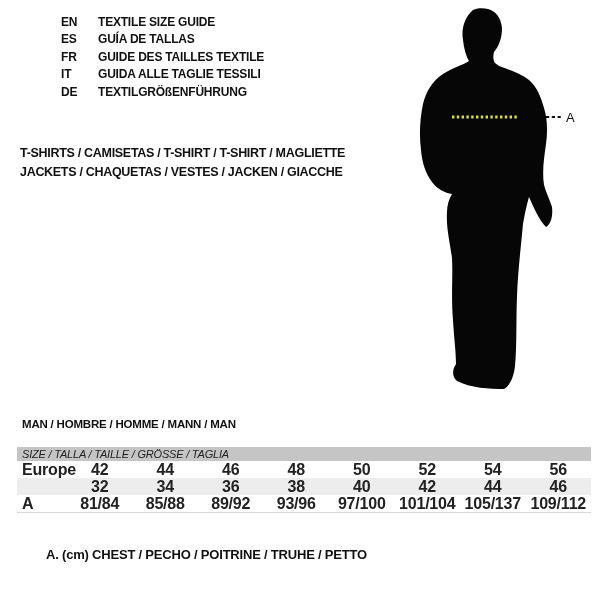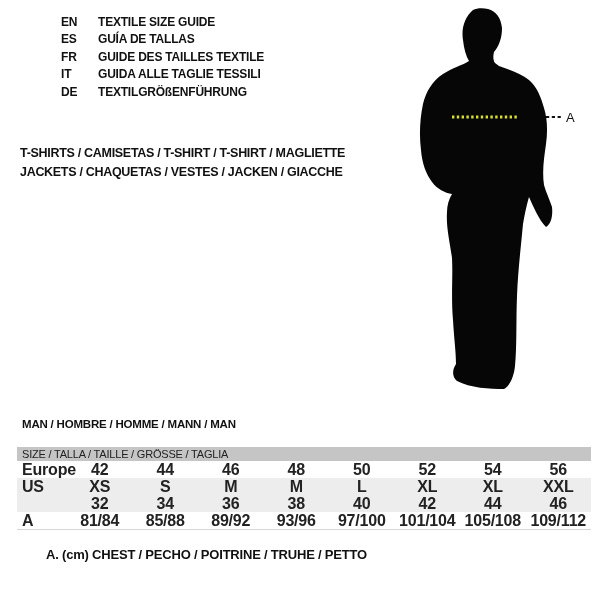--- a/index.html
+++ b/index.html
@@ -17,21 +17,21 @@
   .cat-block{position:absolute;left:20px;top:104px;margin-top:40px;}
   .cat-line{font-size:12.5px;font-weight:700;letter-spacing:-0.3px;line-height:18.5px;white-space:nowrap;}
   
   .figure-svg{position:absolute;left:0;top:0;}
   
   .section-title{position:absolute;left:22px;top:418px;font-size:11.5px;font-weight:700;letter-spacing:-0.2px;}
   
   .size-table{position:absolute;left:17px;top:447px;width:574px;border-collapse:collapse;table-layout:fixed;}
   .size-table th{
     background:#c5c5c5;height:14px;font-size:11px;font-weight:400;color:#222;
-    text-align:left;padding:0 0 0 5px;letter-spacing:-0.2px;line-height:14px;
+    text-align:left;padding:0 0 0 5px;letter-spacing:-0.2px;line-height:14px;font-style:italic;
   }
   .size-table td{
     height:17px;font-size:16px;font-weight:700;color:#222;text-align:center;
     padding:0;letter-spacing:-0.2px;line-height:17px;
   }
   .size-table td.lbl{text-align:left;padding-left:5px;}
   .size-table tr.stripe td{background:#ededed;}
   .size-table tr.plain td{background:#ffffff;}
   .size-table tbody tr:last-child td{border-bottom:1px solid #d6d6d6;}
   .col-label{width:50px;}
@@ -131,48 +131,37 @@
       <td>42</td>
       <td>44</td>
       <td>46</td>
       <td>48</td>
       <td>50</td>
       <td>52</td>
       <td>54</td>
       <td>56</td>
     </tr>
     <tr class="stripe">
-      <td class="lbl">US</td>
-      <td>XS</td>
-      <td>S</td>
-      <td>M</td>
-      <td>M</td>
-      <td>L</td>
-      <td>XL</td>
-      <td>XL</td>
-      <td>XXL</td>
-    </tr>
-    <tr class="stripe">
       <td class="lbl"></td>
       <td>32</td>
       <td>34</td>
       <td>36</td>
       <td>38</td>
       <td>40</td>
       <td>42</td>
       <td>44</td>
       <td>46</td>
     </tr>
     <tr class="plain">
       <td class="lbl">A</td>
       <td>81/84</td>
       <td>85/88</td>
       <td>89/92</td>
       <td>93/96</td>
       <td>97/100</td>
       <td>101/104</td>
-      <td>105/108</td>
+      <td>105/137</td>
       <td>109/112</td>
     </tr>
   </tbody>
 </table>
 
 <div class="footnote">A. (cm) CHEST / PECHO / POITRINE / TRUHE / PETTO</div>
 
 </body></html>

